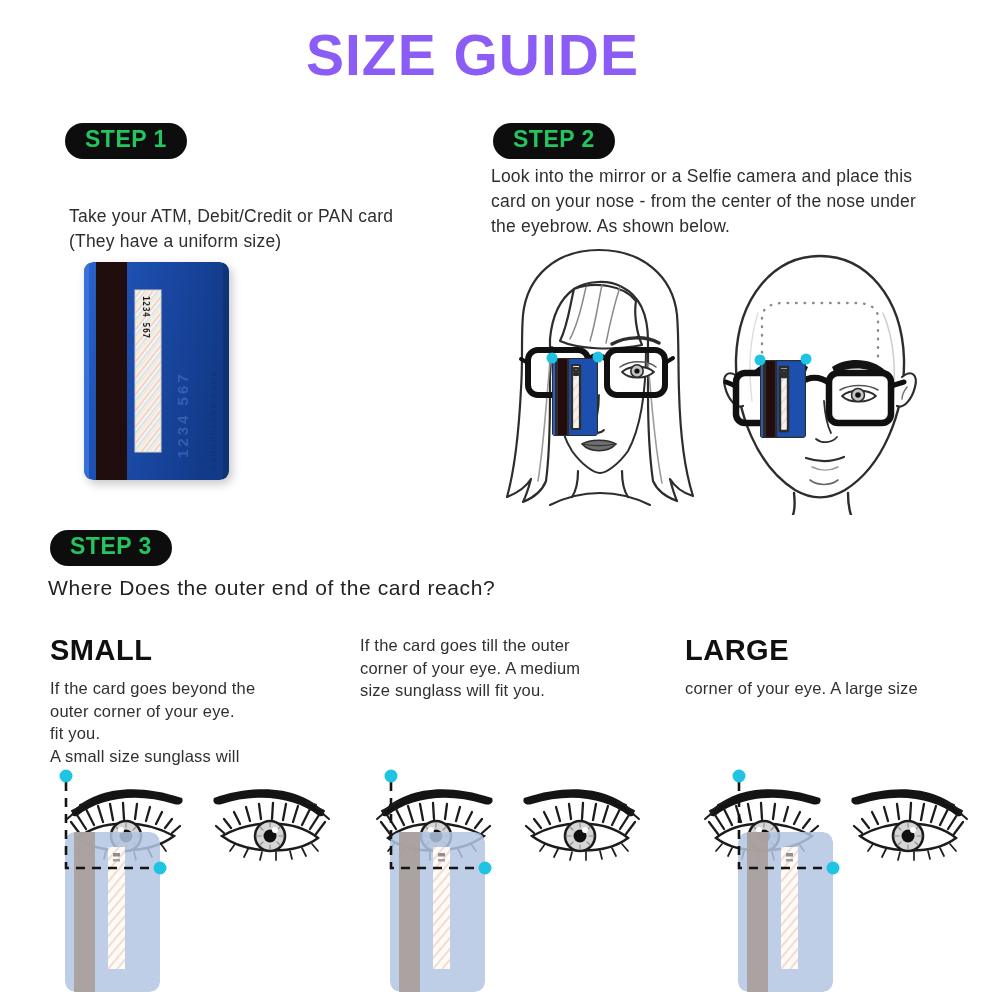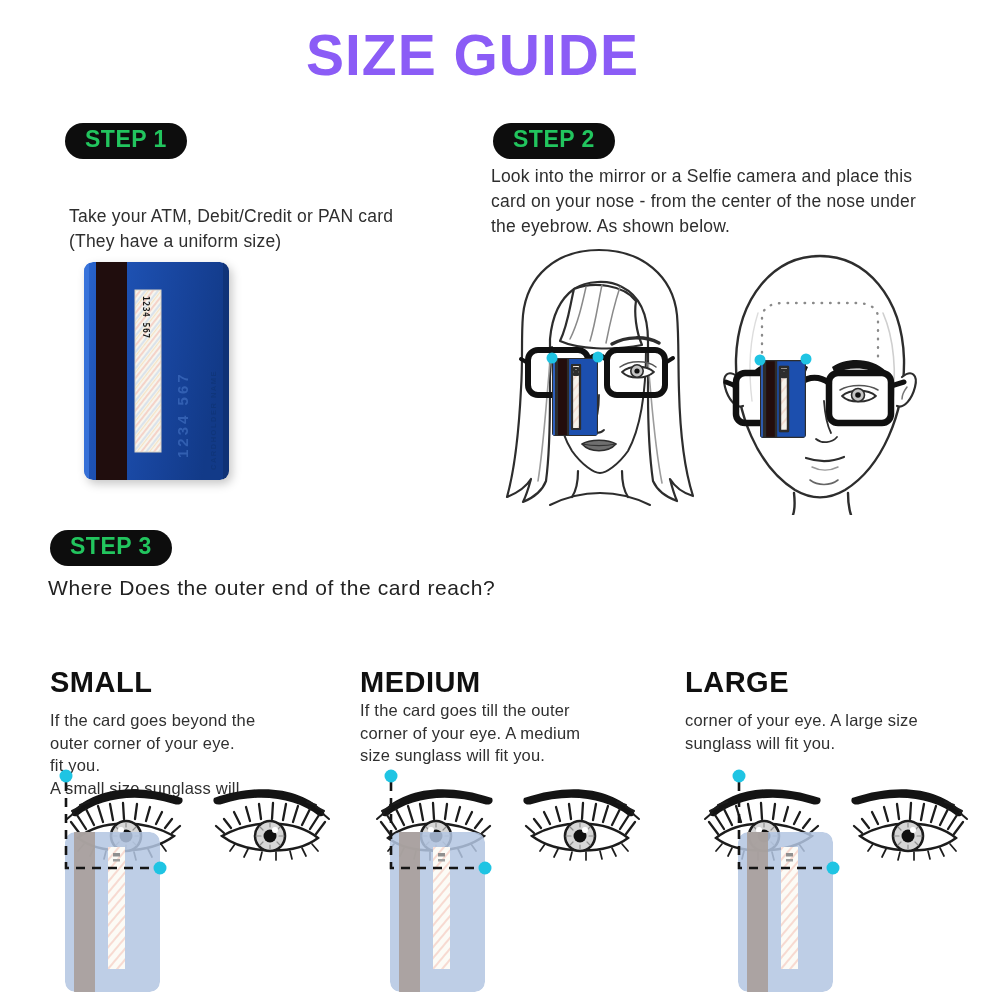--- a/index.html
+++ b/index.html
@@ -13,21 +13,21 @@
     font-size:57px;font-weight:bold;letter-spacing:1px;color:#8b5cf6;margin-top:12px;
   }
   .badge{
     display:inline-block;background:#0d0d0d;color:#22c55e;
     font-size:23px;font-weight:bold;letter-spacing:.5px;
     padding:3px 20px 6px 20px;border-radius:19px;
   }
   .step-text{font-size:17.5px;line-height:25px;color:#2e2e2e;letter-spacing:.2px;}
   .step-text div{white-space:nowrap;}
   .question{font-size:21px;letter-spacing:.6px;color:#222;}
-  .size-title{font-size:29px;font-weight:bold;letter-spacing:.5px;color:#101010;margin-top:32px;}
+  .size-title{font-size:29px;font-weight:bold;letter-spacing:.5px;color:#101010;}
   .size-text{font-size:16.5px;line-height:22.5px;color:#303030;letter-spacing:.2px;}
   .size-text div{white-space:nowrap;}
   .cardshadow{filter:drop-shadow(3px 4px 5px rgba(0,0,0,0.22));}
   svg{display:block;}
 </style>
 </head>
 <body>
 
 <div id="canvas">
 
@@ -232,32 +232,30 @@
   <div class="abs" style="left:50px;top:634px;width:290px;">
     <div class="size-title">SMALL</div>
     <div class="size-text" style="margin-top:10px;">
       <div>If the card goes beyond the</div>
       <div>outer corner of your eye.</div>
       <div>fit you.</div>
       <div>A small size sunglass will</div>
     </div>
   </div>
   <div class="abs" style="left:360px;top:634px;width:300px;">
-    <div class="size-title">MEDIUM</div>
     <div class="size-text" style="">
       <div>If the card goes till the outer</div>
       <div>corner of your eye. A medium</div>
       <div>size sunglass will fit you.</div>
     </div>
   </div>
   <div class="abs" style="left:685px;top:634px;width:300px;">
     <div class="size-title">LARGE</div>
     <div class="size-text" style="margin-top:10px;">
       <div>corner of your eye. A large size</div>
-      <div>sunglass will fit you.</div>
     </div>
   </div>
 
   <svg class="abs" style="left:40px;top:762px;" width="300" height="238" viewBox="0 0 300 238">
     <use href="#def-eyepair"></use>
     <use href="#def-softcard" transform="translate(25,70)"></use>
     <path d="M26,20 L26,106 L120,106" fill="none" stroke="#151515" stroke-width="2.6" stroke-dasharray="9,7"></path>
     <circle cx="26" cy="14" r="6.5" fill="#1fc4e3"></circle>
     <circle cx="120" cy="106" r="6.5" fill="#1fc4e3"></circle>
   </svg>

